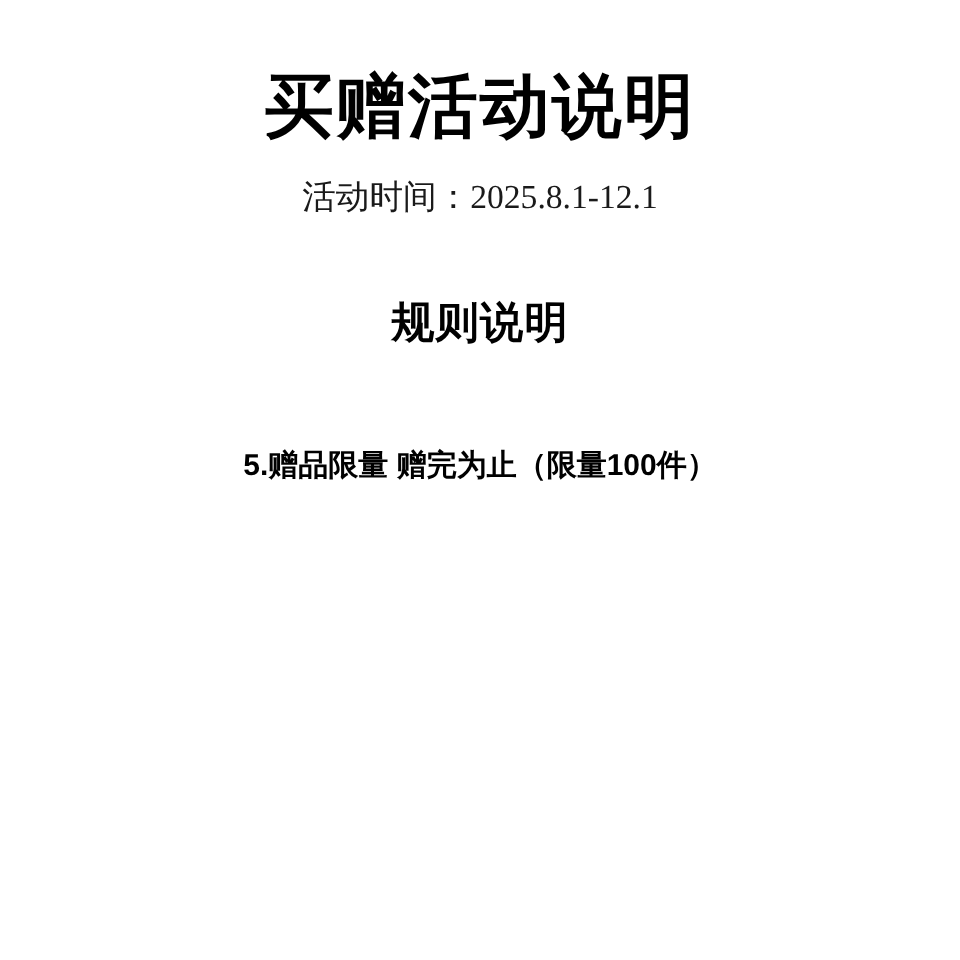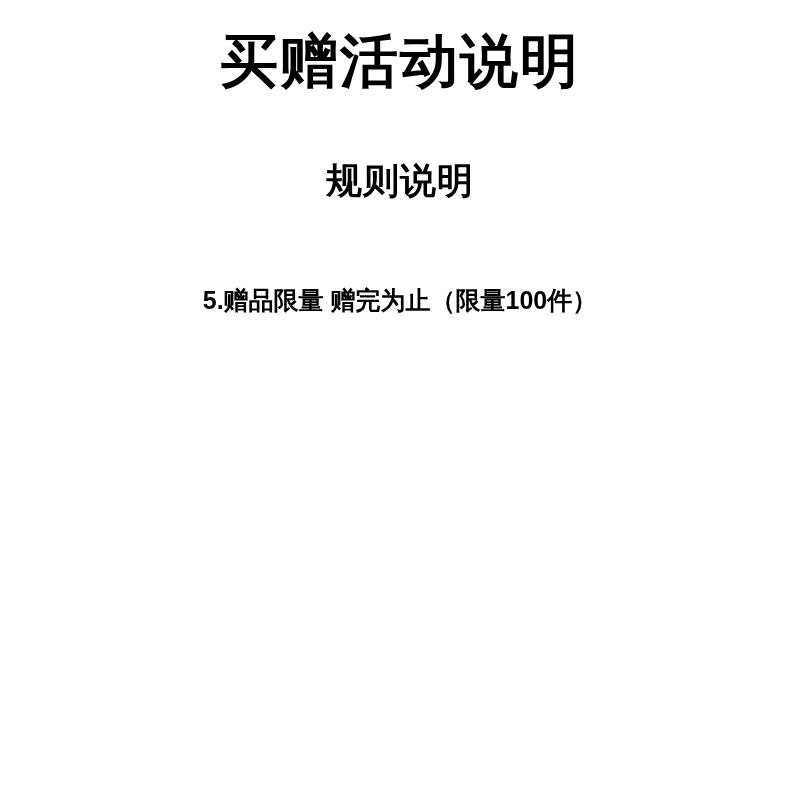--- a/index.html
+++ b/index.html
@@ -14,21 +14,21 @@
     color: #111111;
     overflow: hidden;
   }
   .page {
     width: 800px;
     height: 800px;
     box-sizing: border-box;
     display: flex;
     flex-direction: column;
     align-items: center;
-    padding-top: 28px;
+    padding-top: 56px;
   }
   .main-title {
     font-size: 58px;
     font-weight: bold;
     letter-spacing: 2px;
     line-height: 1.15;
     text-align: center;
     color: #000000;
     margin: 0;
   }
@@ -69,20 +69,21 @@
     text-align: right;
   }
 </style>
 </head>
 <body>
 
 <div class="page">
 
   <h1 class="main-title">买赠活动说明</h1>
 
+  <div class="subtitle">活动时间：2025.8.1-12.1</div>
 
   <h2 class="section-title">规则说明</h2>
 
   <div class="rules">
     <div class="rule-item">5.赠品限量 赠完为止（限量100件）</div>
   </div>
 
 </div>
 
 </body></html>

